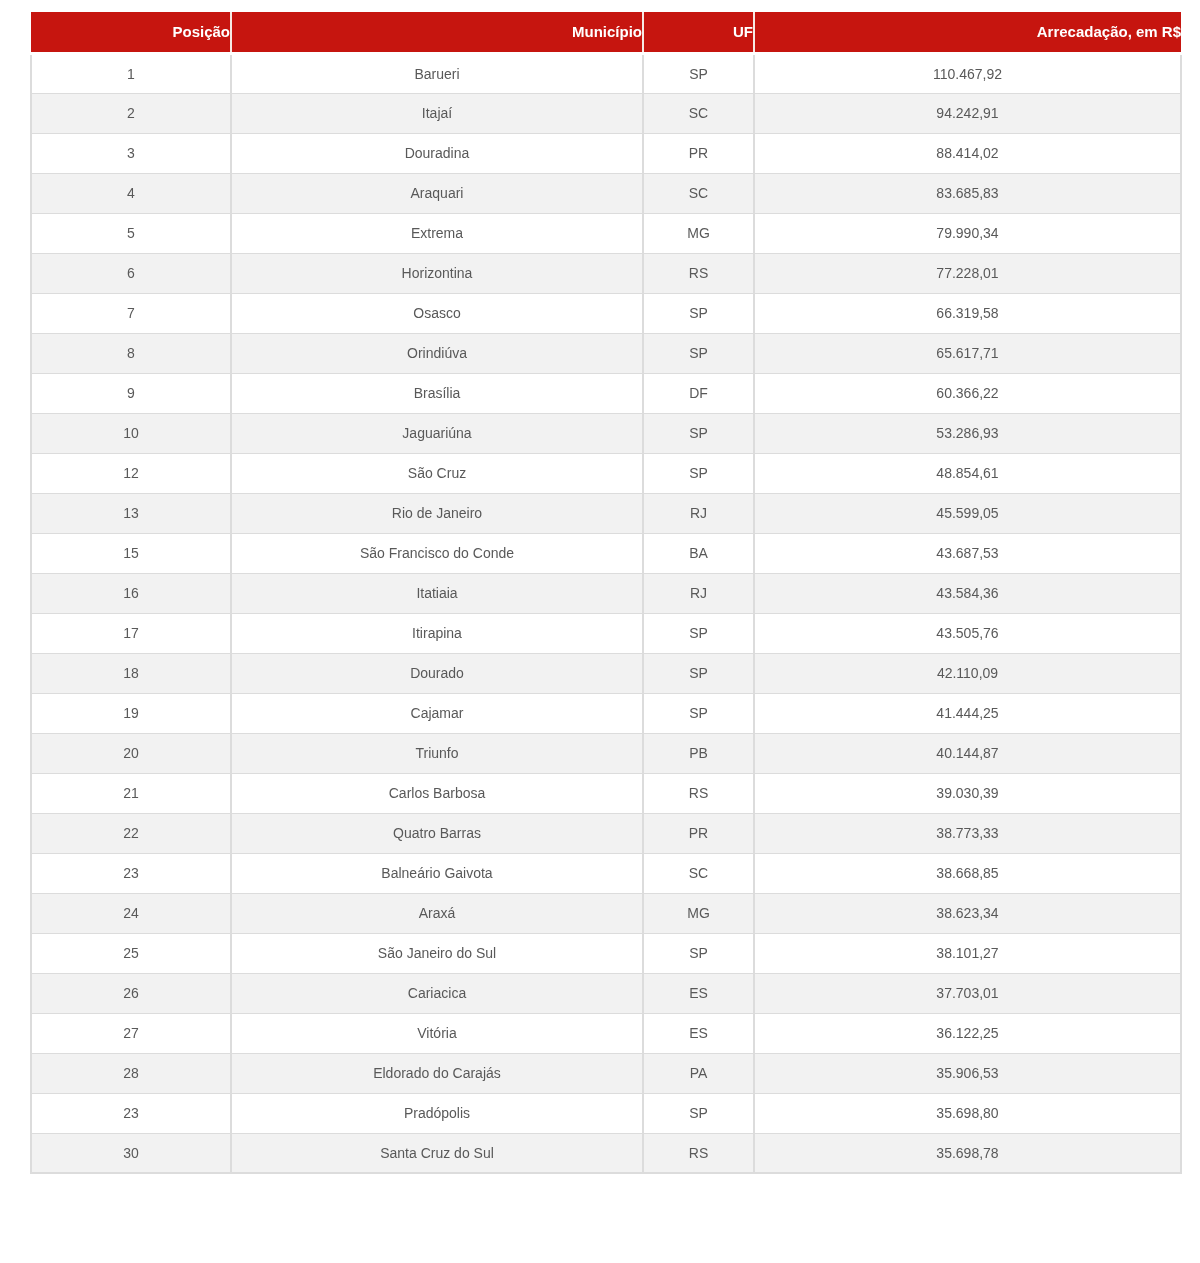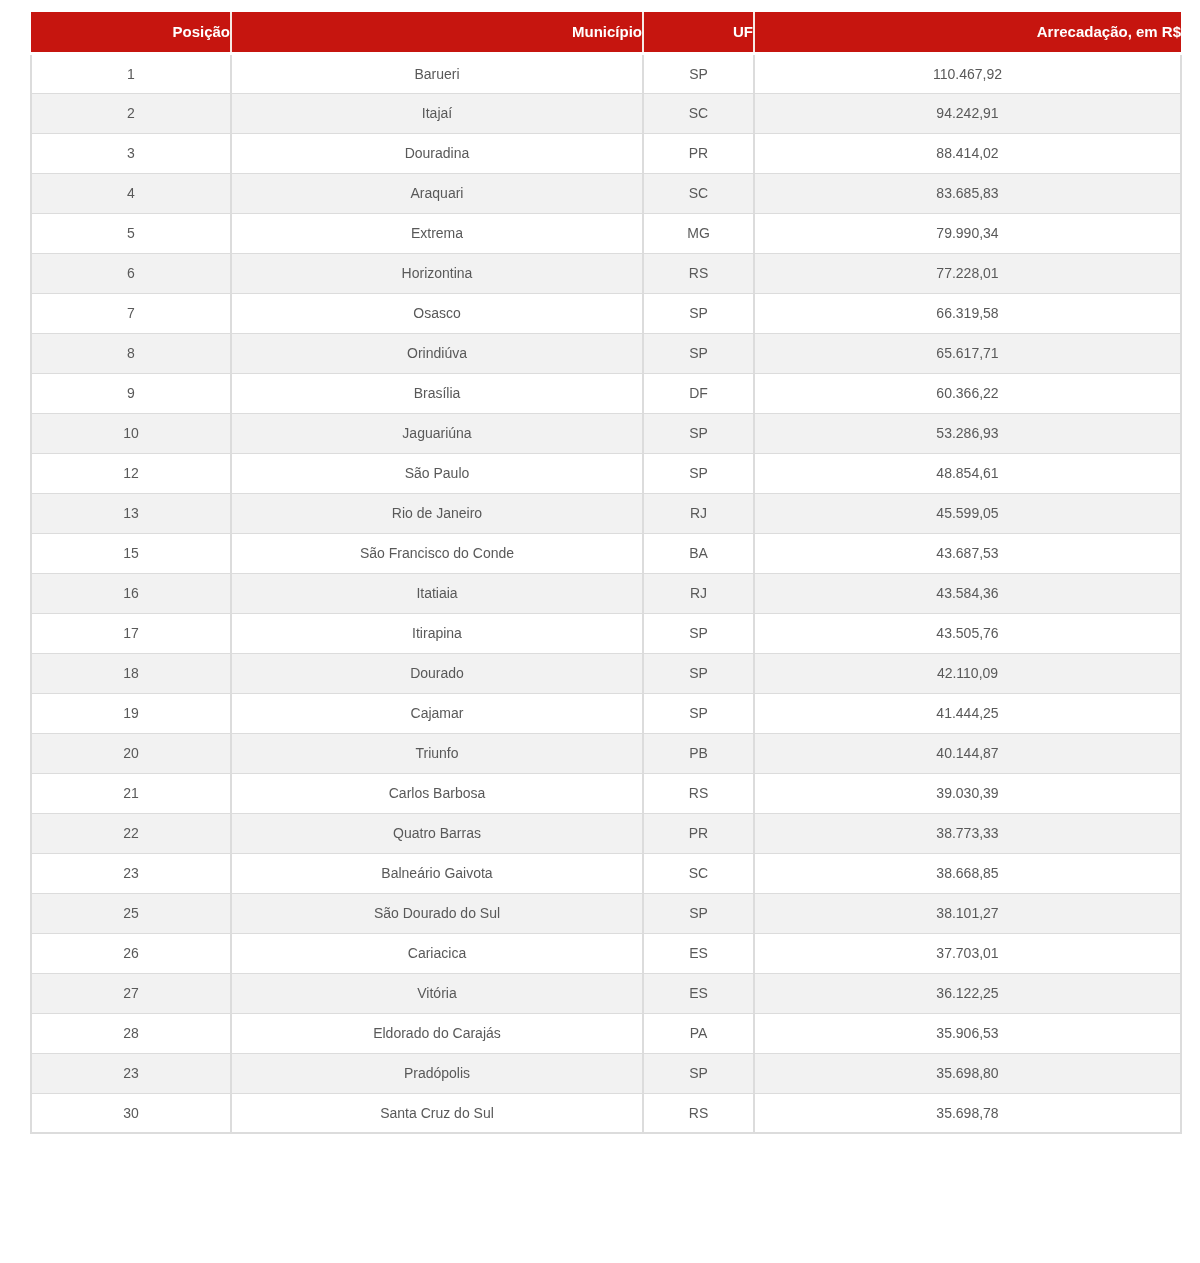--- a/index.html
+++ b/index.html
@@ -136,21 +136,21 @@
           <td>60.366,22</td>
         </tr>
         <tr>
           <td>10</td>
           <td>Jaguariúna</td>
           <td>SP</td>
           <td>53.286,93</td>
         </tr>
         <tr>
           <td>12</td>
-          <td>São Paulo</td>
+          <td>São Cruz</td>
           <td>SP</td>
           <td>48.854,61</td>
         </tr>
         <tr>
           <td>13</td>
           <td>Rio de Janeiro</td>
           <td>RJ</td>
           <td>45.599,05</td>
         </tr>
         <tr>
@@ -201,22 +201,28 @@
           <td>PR</td>
           <td>38.773,33</td>
         </tr>
         <tr>
           <td>23</td>
           <td>Balneário Gaivota</td>
           <td>SC</td>
           <td>38.668,85</td>
         </tr>
         <tr>
+          <td>24</td>
+          <td>Araxá</td>
+          <td>MG</td>
+          <td>38.623,34</td>
+        </tr>
+        <tr>
           <td>25</td>
-          <td>São Dourado do Sul</td>
+          <td>São Janeiro do Sul</td>
           <td>SP</td>
           <td>38.101,27</td>
         </tr>
         <tr>
           <td>26</td>
           <td>Cariacica</td>
           <td>ES</td>
           <td>37.703,01</td>
         </tr>
         <tr>

